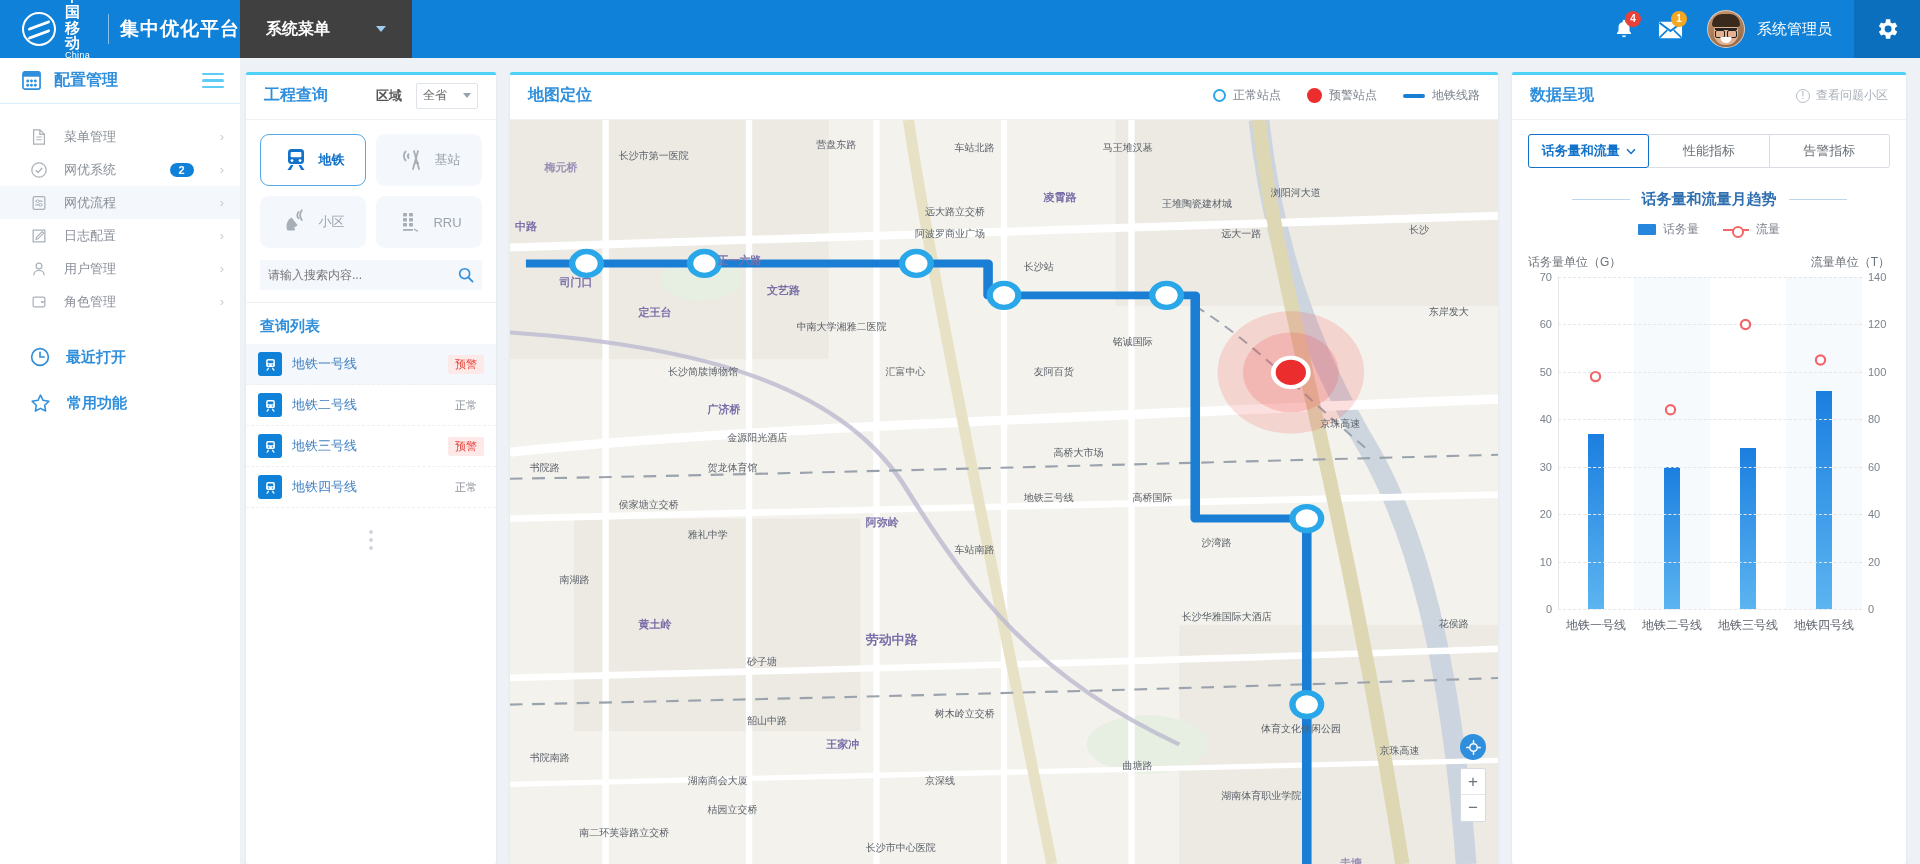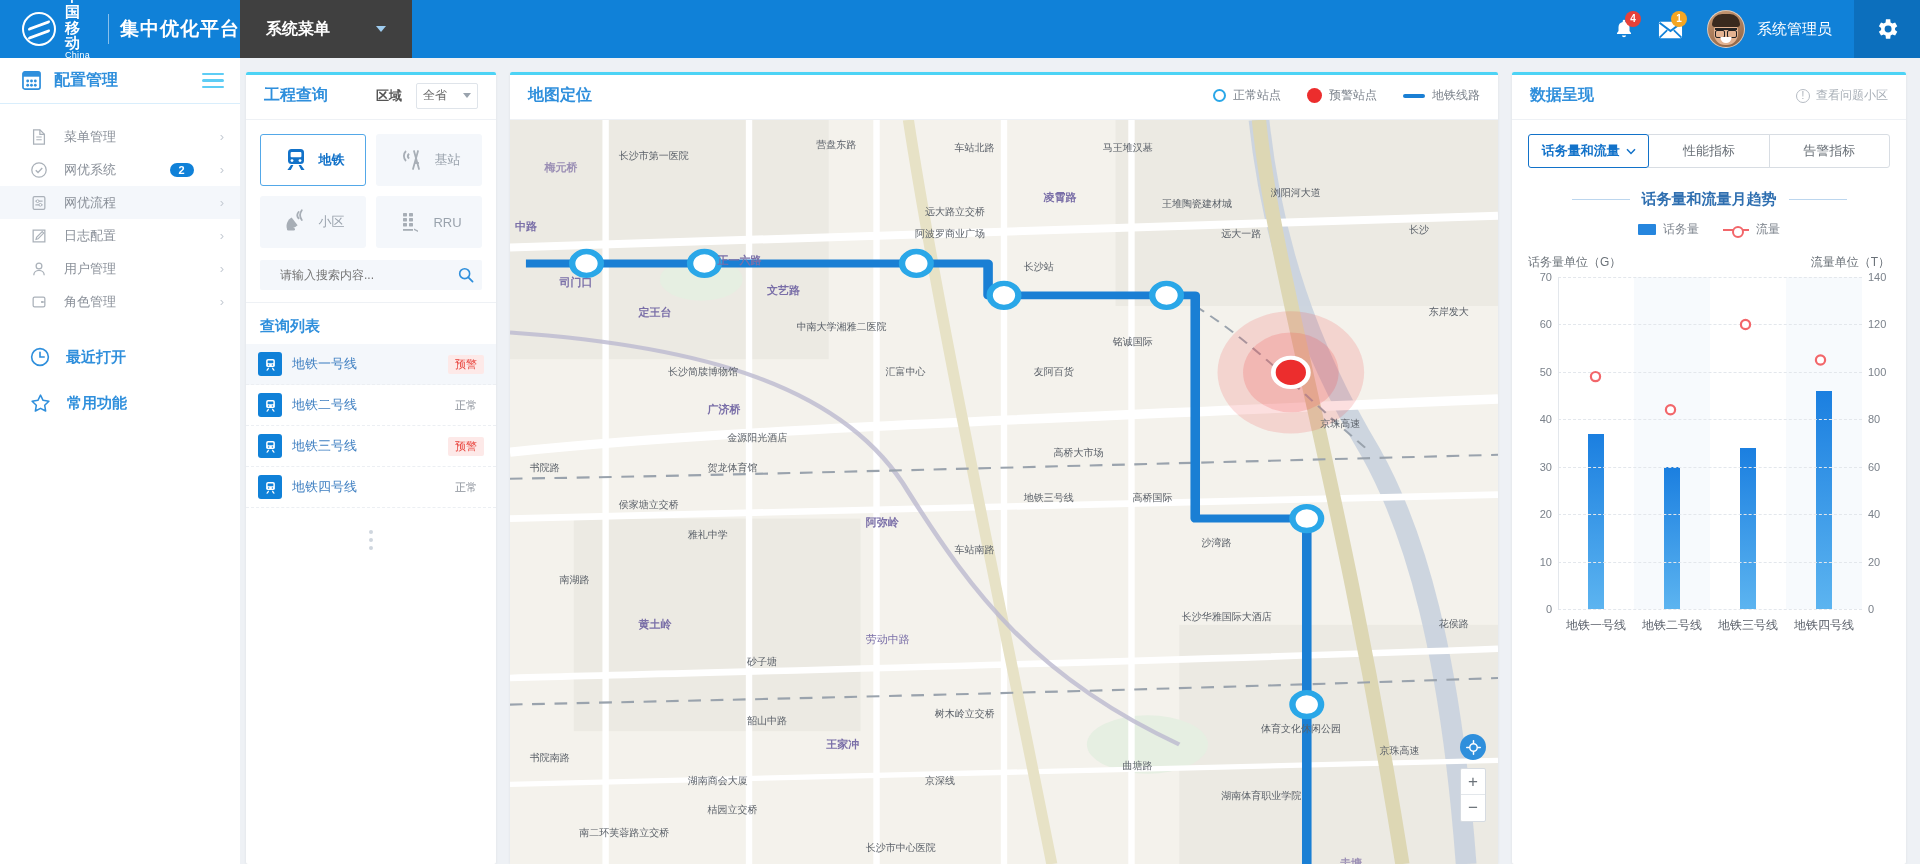--- a/index.html
+++ b/index.html
@@ -58,24 +58,24 @@
   .card:before{content:"";position:absolute;left:0;right:0;top:0;height:3px;background:#4cd3f5;border-radius:2px 2px 0 0;}
   .card-hd{height:48px;display:flex;align-items:center;padding:0 18px;border-bottom:1px solid #eef1f5;gap:14px;}
   .card-title{color:#2f8fdc;font-size:16px;font-weight:bold;}
 
   
   .query{width:250px;flex:0 0 250px;}
   .reg-label{margin-left:auto;font-size:13px;color:#555;font-weight:bold;}
   .sel{border:1px solid #dfe4ea;border-radius:2px;height:26px;width:62px;display:flex;align-items:center;padding:0 6px;font-size:12px;color:#666;cursor:pointer;background:#fff;}
   .sel .c{margin-left:auto;width:0;height:0;border-left:4px solid transparent;border-right:4px solid transparent;border-top:5px solid #9aa3ad;}
   .tiles{display:grid;grid-template-columns:1fr 1fr;gap:10px;padding:14px 14px 0;}
-  .tile{height:52px;border-radius:3px;background:#f4f7fb;display:flex;align-items:center;justify-content:center;gap:9px;color:#9aa3ad;font-size:13px;cursor:pointer;}
+  .tile{height:52px;border-radius:9px;background:#f4f7fb;display:flex;align-items:center;justify-content:center;gap:9px;color:#9aa3ad;font-size:13px;cursor:pointer;}
   .tile.sel-tile{background:#fff;border:1px solid #53a8e8;color:#1272c9;font-weight:bold;}
   .searchbox{margin:12px 14px 0;height:30px;background:#f4f7fb;display:flex;align-items:center;padding:0 8px;border-radius:2px;}
-  .searchbox input{border:0;background:transparent;outline:none;flex:1;font-size:12px;color:#0f766e;font-family:inherit;margin-left:12px;}
+  .searchbox input{border:0;background:transparent;outline:none;flex:1;font-size:12px;color:#0f766e;font-family:inherit;}
   .qlist-t{padding:14px 14px 8px;color:#2f8fdc;font-size:15px;font-weight:bold;border-top:1px solid #eef1f5;margin-top:12px;}
   .qrow{height:41px;display:flex;align-items:center;padding:0 12px;gap:10px;cursor:pointer;border-bottom:1px dashed #eceff3;}
   .qrow.on{background:#f4f7fb;}
   .tr-ico{width:24px;height:24px;background:#1081d8;border-radius:3px;display:flex;align-items:center;justify-content:center;flex:0 0 auto;}
   .qrow .nm{color:#3f7fc1;font-size:13px;}
   .tag{margin-left:auto;font-size:11px;padding:2px 7px;border-radius:2px;}
   .tag.warn{background:#fde9e8;color:#e8413a;}
   .tag.ok{color:#8a9099;}
   .dots{display:flex;flex-direction:column;align-items:center;gap:4px;padding:22px 0;}
   .dots i{width:4px;height:4px;border-radius:50%;background:#cfd6de;display:block;}
@@ -490,21 +490,21 @@
             <div style="position:absolute;left:36%;top:50%;font-size:11px;color:#7a6fa8;font-weight:bold;white-space:nowrap;max-width:88px;line-height:1.15;margin-top:24px;">阿弥岭</div>
             <div style="position:absolute;left:52%;top:50%;font-size:10px;color:#5a6068;white-space:nowrap;max-width:88px;line-height:1.15;">地铁三号线</div>
             <div style="position:absolute;left:63%;top:50%;font-size:10px;color:#5a6068;white-space:nowrap;max-width:88px;line-height:1.15;">高桥国际</div>
             <div style="position:absolute;left:18%;top:55%;font-size:10px;color:#5a6068;white-space:nowrap;max-width:88px;line-height:1.15;">雅礼中学</div>
             <div style="position:absolute;left:45%;top:57%;font-size:10px;color:#5a6068;white-space:nowrap;max-width:88px;line-height:1.15;">车站南路</div>
             <div style="position:absolute;left:5%;top:61%;font-size:10px;color:#5a6068;white-space:nowrap;max-width:88px;line-height:1.15;">南湖路</div>
             <div style="position:absolute;left:70%;top:56%;font-size:10px;color:#5a6068;white-space:nowrap;max-width:88px;line-height:1.15;">沙湾路</div>
             <div style="position:absolute;left:82%;top:40%;font-size:10px;color:#5a6068;white-space:nowrap;max-width:88px;line-height:1.15;">京珠高速</div>
             <div style="position:absolute;left:13%;top:67%;font-size:11px;color:#7a6fa8;font-weight:bold;white-space:nowrap;max-width:88px;line-height:1.15;">黄土岭</div>
             <div style="position:absolute;left:24%;top:72%;font-size:10px;color:#5a6068;white-space:nowrap;max-width:88px;line-height:1.15;">砂子塘</div>
-            <div style="position:absolute;left:36%;top:69%;font-size:11px;color:#7a6fa8;font-weight:normal;white-space:nowrap;max-width:88px;line-height:1.15;">劳动中路</div>
+            <div style="position:absolute;left:36%;top:69%;font-size:13px;color:#7a6fa8;font-weight:bold;white-space:nowrap;max-width:88px;line-height:1.15;">劳动中路</div>
             <div style="position:absolute;left:68%;top:66%;font-size:10px;color:#5a6068;white-space:nowrap;max-width:88px;line-height:1.15;">长沙华雅国际大酒店</div>
             <div style="position:absolute;left:94%;top:67%;font-size:10px;color:#5a6068;white-space:nowrap;max-width:88px;line-height:1.15;">花侯路</div>
             <div style="position:absolute;left:24%;top:80%;font-size:10px;color:#5a6068;white-space:nowrap;max-width:88px;line-height:1.15;">韶山中路</div>
             <div style="position:absolute;left:43%;top:79%;font-size:10px;color:#5a6068;white-space:nowrap;max-width:88px;line-height:1.15;">树木岭立交桥</div>
             <div style="position:absolute;left:32%;top:83%;font-size:11px;color:#7a6fa8;font-weight:bold;white-space:nowrap;max-width:88px;line-height:1.15;">王家冲</div>
             <div style="position:absolute;left:76%;top:81%;font-size:10px;color:#5a6068;white-space:nowrap;max-width:88px;line-height:1.15;">体育文化休闲公园</div>
             <div style="position:absolute;left:62%;top:86%;font-size:10px;color:#5a6068;white-space:nowrap;max-width:88px;line-height:1.15;">曲塘路</div>
             <div style="position:absolute;left:2%;top:85%;font-size:10px;color:#5a6068;white-space:nowrap;max-width:88px;line-height:1.15;">书院南路</div>
             <div style="position:absolute;left:18%;top:88%;font-size:10px;color:#5a6068;white-space:nowrap;max-width:88px;line-height:1.15;">湖南商会大厦</div>
             <div style="position:absolute;left:42%;top:88%;font-size:10px;color:#5a6068;white-space:nowrap;max-width:88px;line-height:1.15;">京深线</div>

